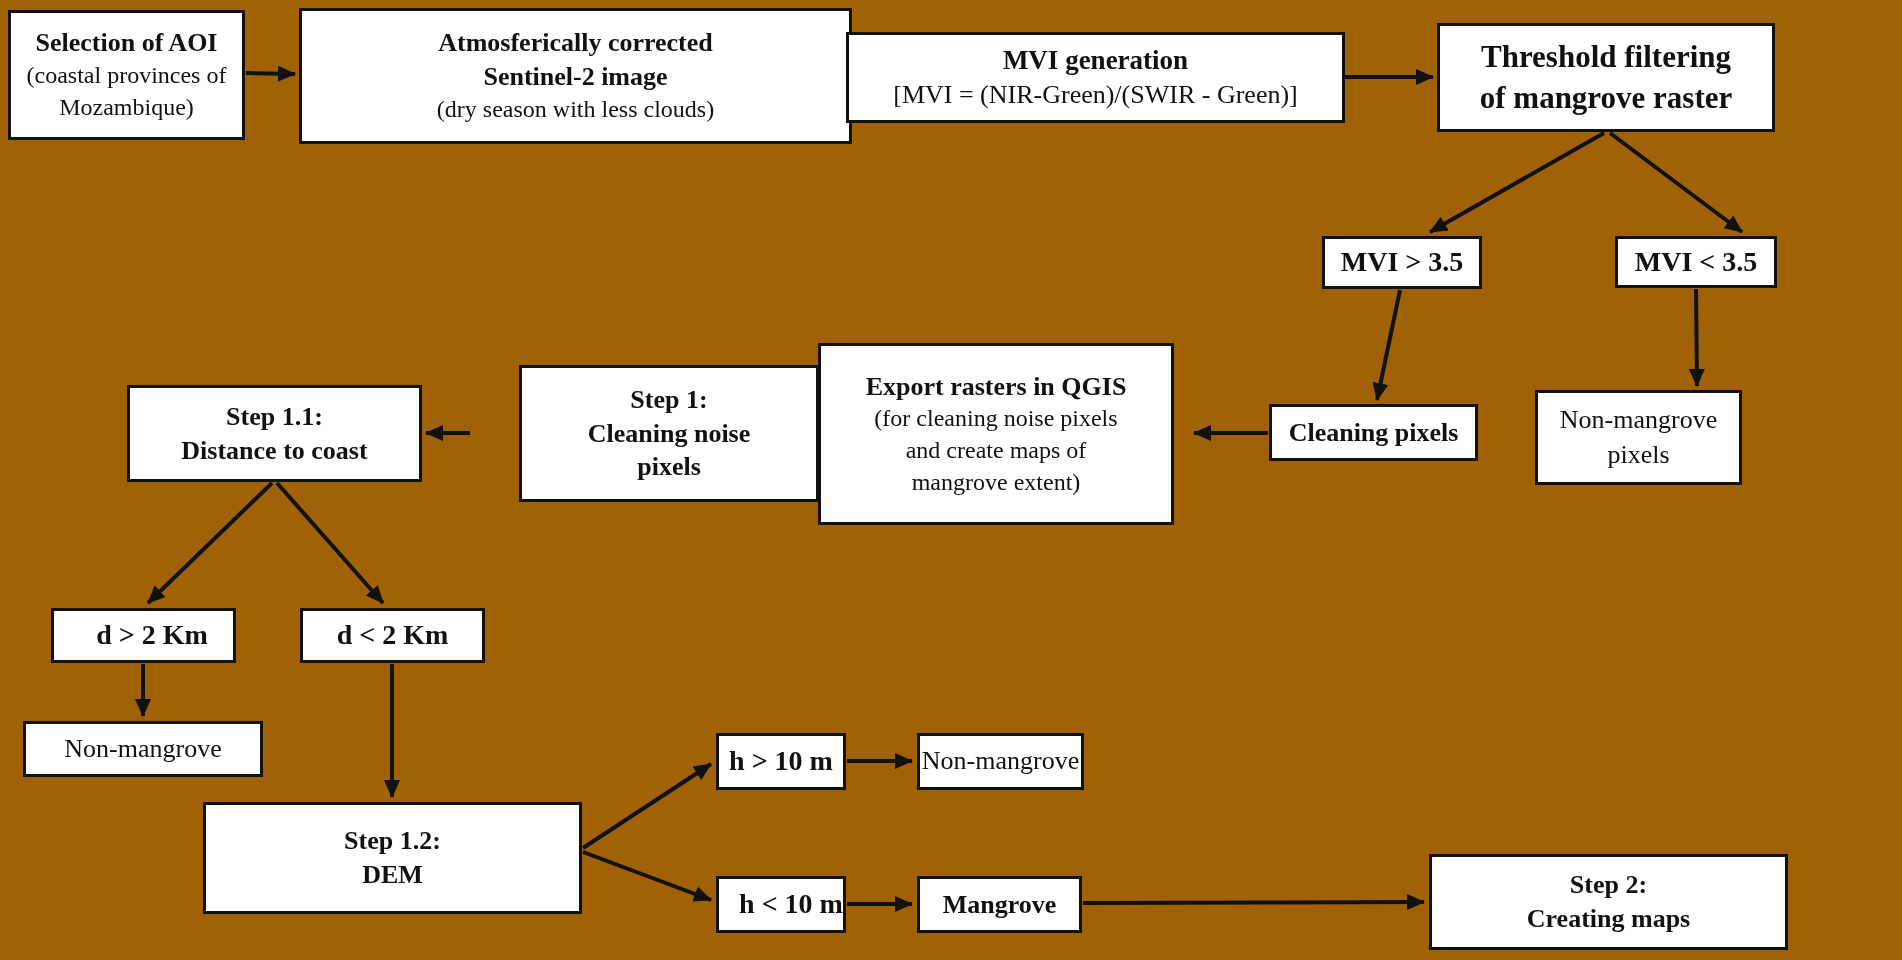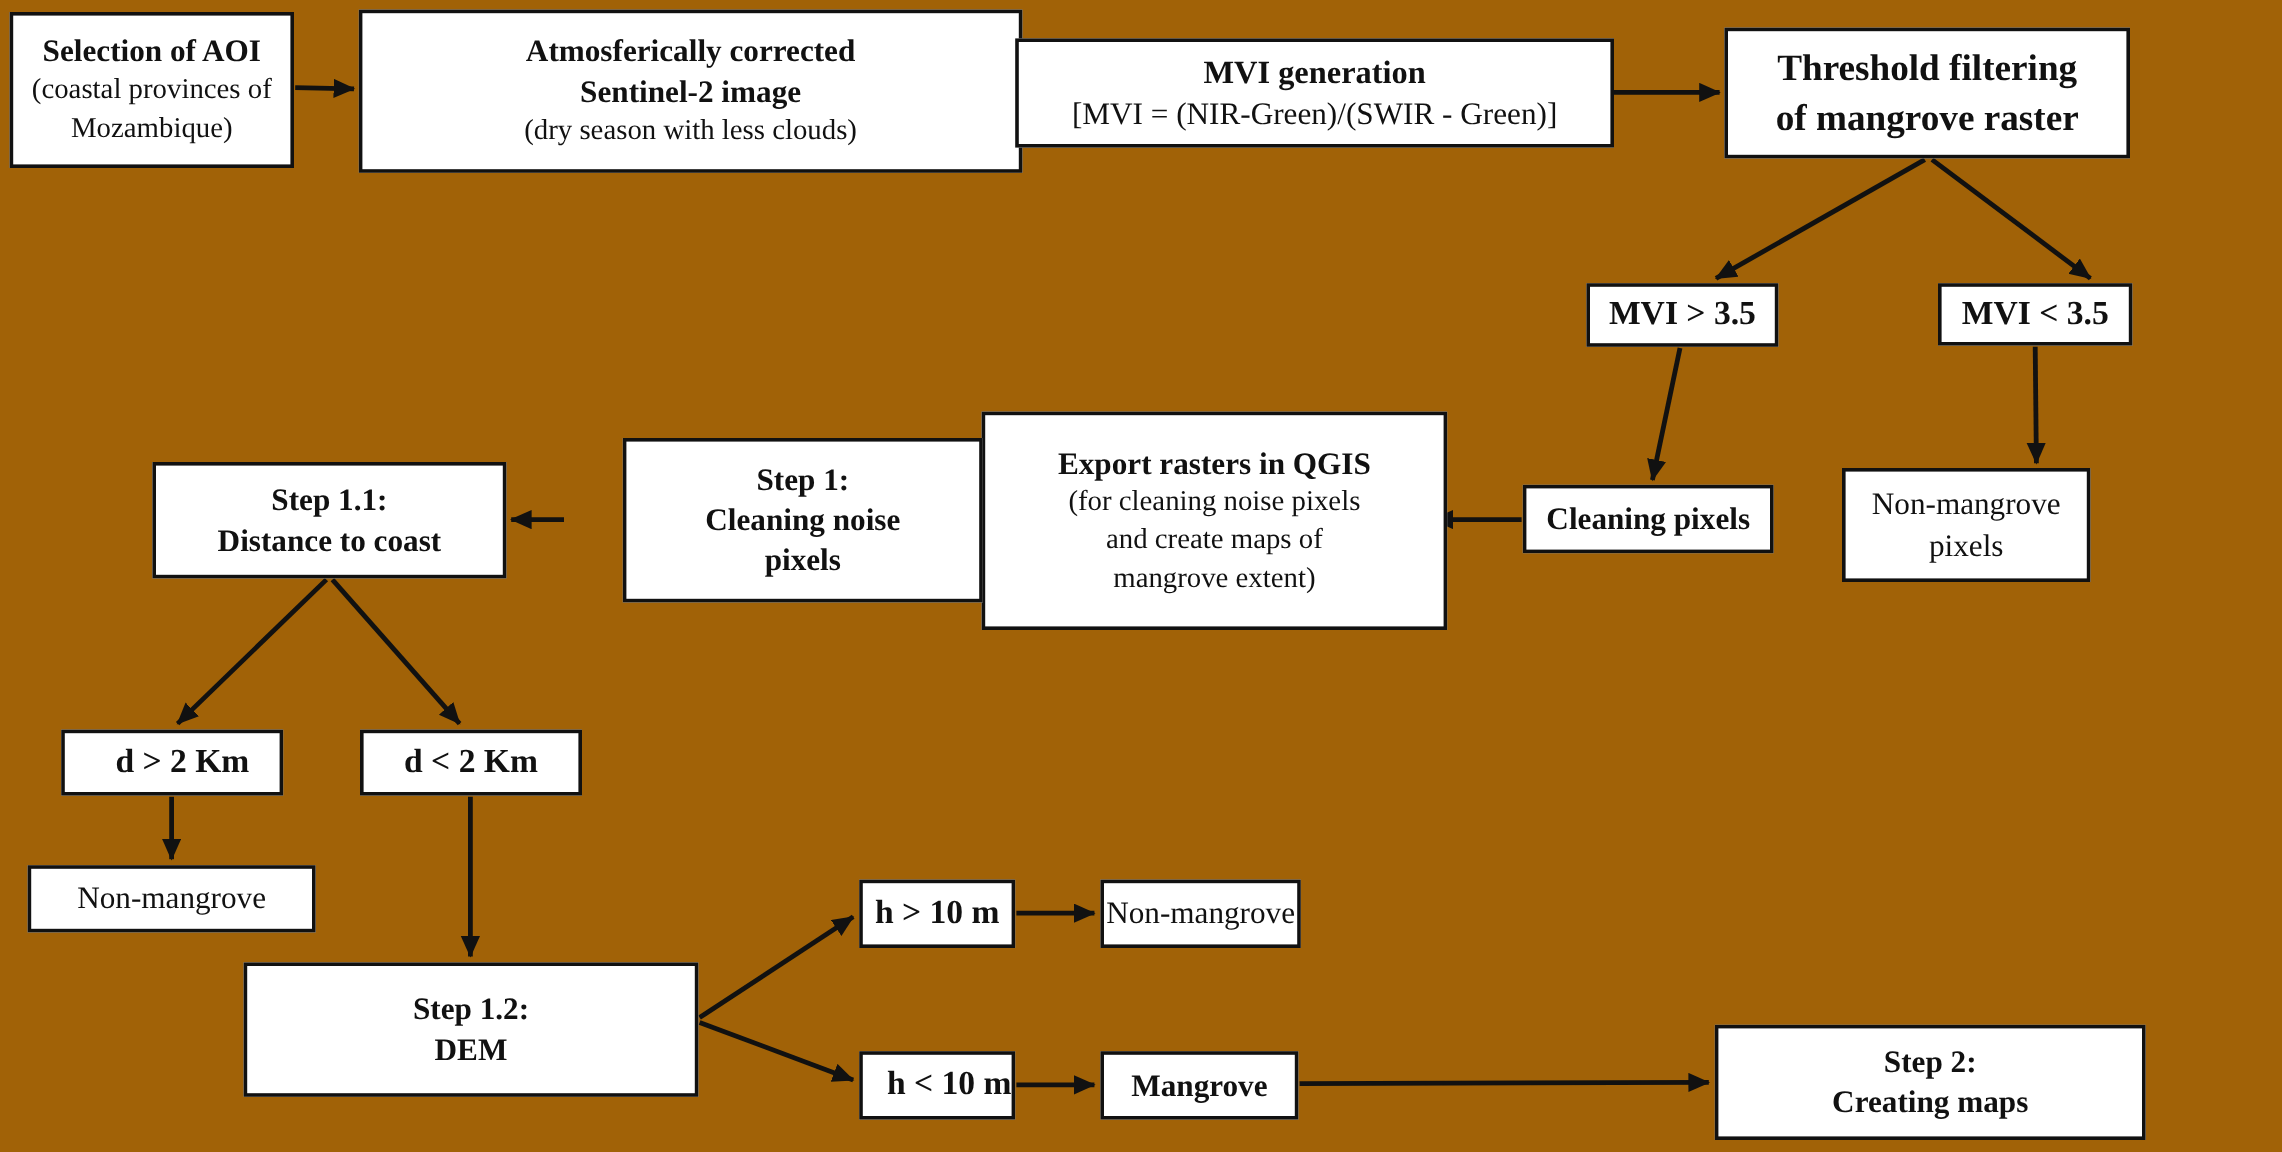--- a/index.html
+++ b/index.html
@@ -116,21 +116,21 @@
 
   <div class="node" style="left:1269px;top:404px;width:209px;height:57px;">
     <span class="node-title">Cleaning pixels</span>
   </div>
 
   <div class="node sub-lg" style="left:1535px;top:390px;width:207px;height:95px;">
     <span class="node-sub">Non-mangrove
 pixels</span>
   </div>
 
-  <div class="node" style="left:818px;top:343px;width:388px;height:182px;">
+  <div class="node" style="left:818px;top:343px;width:356px;height:182px;">
     <span class="node-title">Export rasters in QGIS</span>
     <span class="node-sub">(for cleaning noise pixels
 and create maps of
 mangrove extent)</span>
   </div>
 
   <div class="node" style="left:471px;top:365px;width:300px;height:137px;margin-left:48px;">
     <span class="node-title">Step 1:
 Cleaning noise
 pixels</span>

